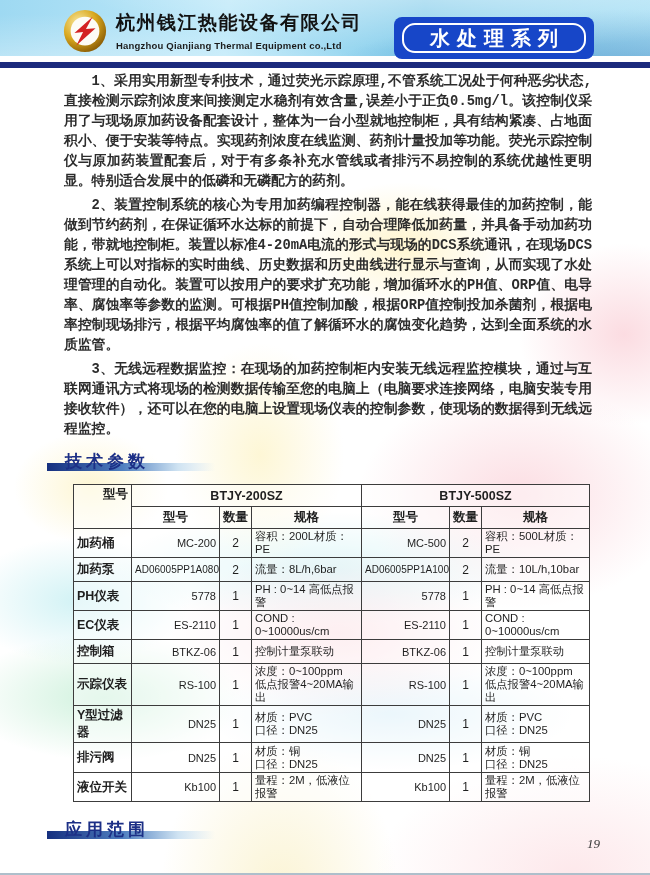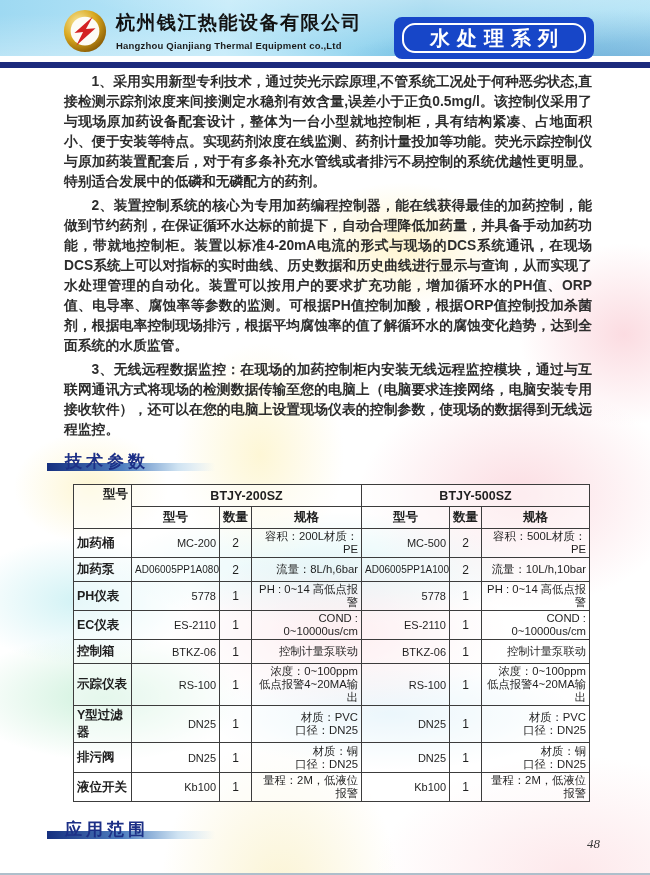--- a/index.html
+++ b/index.html
@@ -55,39 +55,39 @@
   .section-title{position:relative;height:26px;margin:14px 0 0 47px;}
   .section-title .bar{
     position:absolute;left:0;top:13px;width:168px;height:8px;
     background:linear-gradient(to right,#16307f,#4f7fc0 45%,#cfe3f2 78%,rgba(255,255,255,0));
   }
   .section-title .label{
     position:relative;margin-left:18px;font-size:17px;font-weight:bold;color:#1c2f86;letter-spacing:4px;
   }
   .para{
     margin:4px 58px 0 64px;font-size:13.8px;line-height:20px;font-weight:bold;
-    text-align:justify;text-indent:2em;color:#2d2d2d;
+    text-align:justify;text-indent:2em;color:#2d2d2d;font-family:Liberation Mono, monospace;
   }
   
   table.spec{
     margin:8px 0 16px 73px;border-collapse:collapse;table-layout:fixed;width:516px;
     font-size:12px;color:#1f1f1f;position:relative;
   }
   table.spec td{border:1px solid #3c3c3c;background:rgba(255,255,255,0.45);padding:1px 3px;overflow:hidden;}
   td.hd{background:rgba(213,214,236,0.93);font-weight:bold;text-align:center;font-size:12.5px;}
   td.corner{
     background:
       linear-gradient(to bottom right, rgba(0,0,0,0) 49.3%, #3c3c3c 49.3%, #3c3c3c 50.7%, rgba(0,0,0,0) 50.7%),
       rgba(213,214,236,0.93);
     text-align:right;vertical-align:top;font-weight:bold;font-size:12.5px;padding:3px 6px 0 0;
   }
   td.c-item{font-size:12.5px;font-weight:bold;}
   td.c-model{text-align:right;font-size:11px;}
   td.c-qty{text-align:center;font-size:12px;}
-  td.c-spec{text-align:right;font-size:11.3px;line-height:13px;white-space:pre-line;padding-left:5px;}
+  td.c-spec{text-align:left;font-size:11.3px;line-height:13px;white-space:pre-line;padding-left:5px;}
   tr.r-single{height:24px;} tr.r-double{height:30px;} tr.r-head{height:22px;}
   
   .page-number{
     position:absolute;right:50px;top:836px;font-family:"Liberation Serif","DejaVu Serif",serif;
     font-style:italic;font-size:13px;color:#3a3a3a;
   }
   .bottom-rule{position:absolute;left:0;bottom:0;width:650px;height:2px;background:#aebfcb;}
 </style>
 </head>
 <body>
@@ -246,15 +246,15 @@
         </table>
 
       <div class="section-title" style="margin-top:12px;">
         <span class="bar"></span>
         <span class="label">应用范围</span>
       </div>
 
     </div>
   </div>
 
-  <div class="page-number">48</div>
+  <div class="page-number">19</div>
   <div class="bottom-rule"></div>
 </div>
 
 </body></html>

